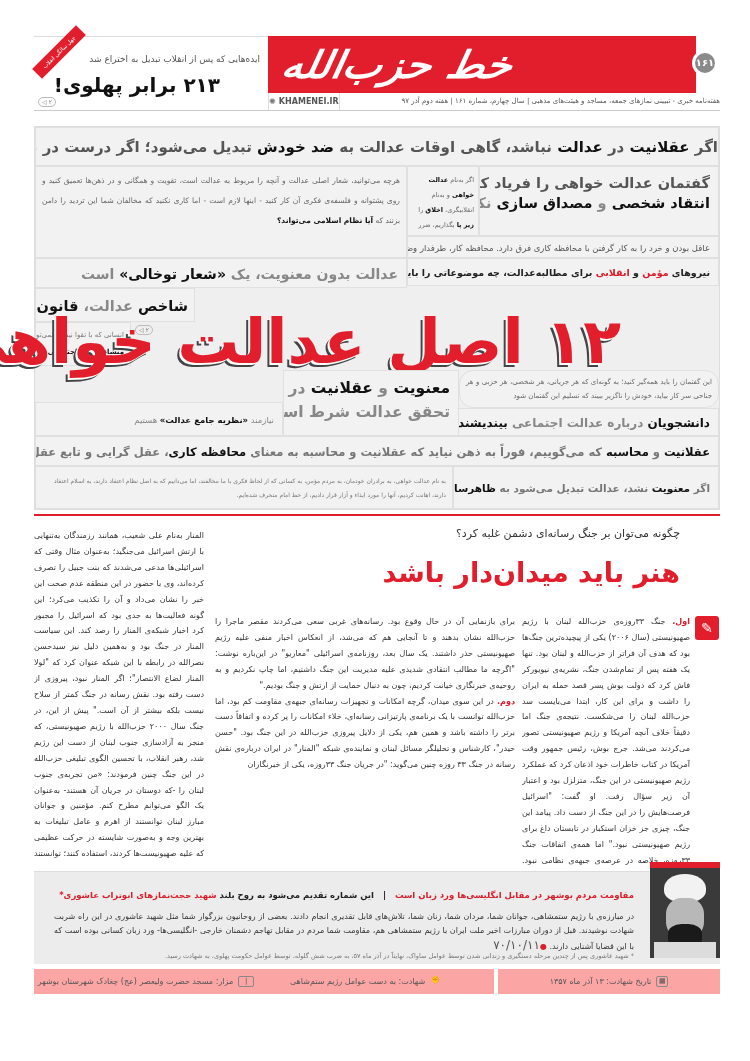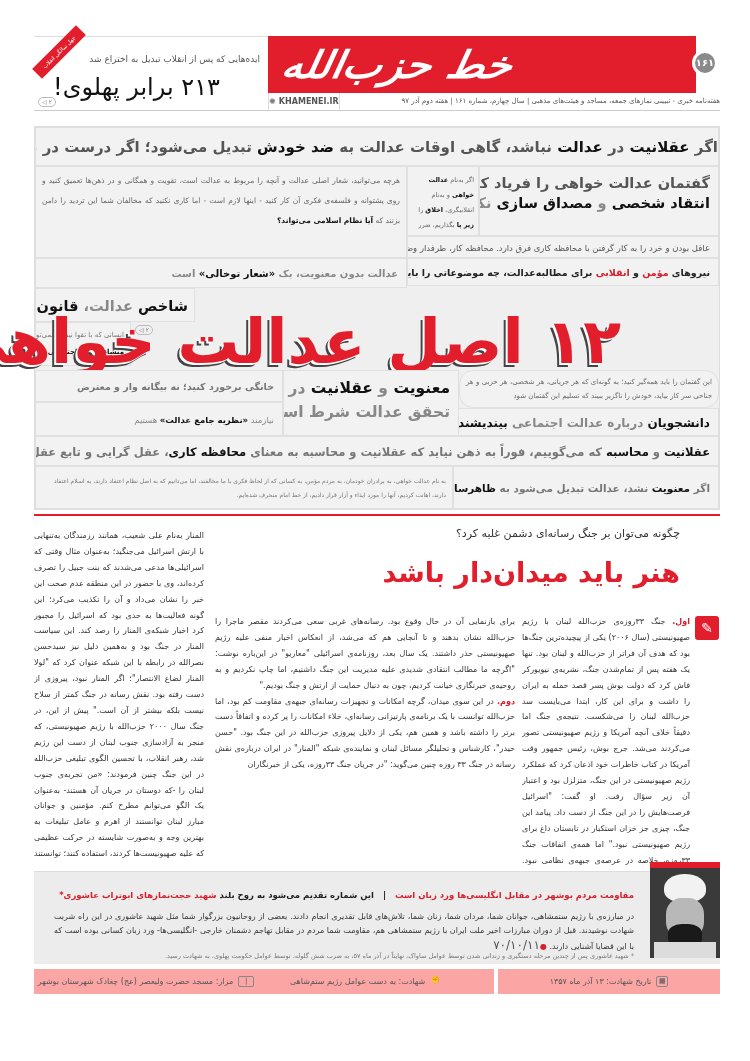--- a/index.html
+++ b/index.html
@@ -7,21 +7,21 @@
   .abs { position: absolute; }
   
   .masthead { left: 268px; top: 36px; width: 428px; height: 57px; background: #e31e2c; }
   .masthead-logo { position: absolute; left: 14px; top: 4px; font-family: "DejaVu Sans", sans-serif; font-weight: bold; font-size: 42px; color: #fff; letter-spacing: 2px; font-style: italic; transform: skewX(-10deg) scaleY(0.9); }
   .issue-badge { left: 692px; top: 50px; width: 26px; height: 26px; border-radius: 50%; background: #8a8a8a; border: 3px solid #fff; color: #fff; font-size: 10px; text-align: center; line-height: 20px; font-weight: bold; }
   .subline { left: 340px; top: 93px; width: 380px; height: 17px; font-size: 7px; color: #555; line-height: 17px; text-align: right; white-space: nowrap; overflow: hidden; }
   .site-box { left: 268px; top: 93px; width: 72px; height: 17px; border-left: 1px solid #ddd; border-right: 1px solid #ddd; font-size: 8px; font-weight: bold; color: #555; text-align: center; line-height: 17px; direction: ltr; }
   .header-rule { left: 34px; top: 110px; width: 686px; height: 1px; background: #ccc; }
   .promo { left: 34px; top: 36px; width: 234px; height: 74px; border-top: 1px solid #ddd; }
   .promo-kicker { position: absolute; right: 8px; top: 17px; font-size: 9px; color: #555; white-space: nowrap; }
-  .promo-title { position: absolute; right: 48px; top: 36px; font-size: 24px; font-weight: normal; color: #111; white-space: nowrap; }
+  .promo-title { position: absolute; right: 48px; top: 36px; font-size: 20px; font-weight: bold; color: #111; white-space: nowrap; }
   .ribbon { position: absolute; left: -6px; top: 8px; width: 62px; height: 14px; background: #e31e2c; color: #fff; font-size: 5.5px; text-align: center; line-height: 14px; transform: rotate(-45deg); transform-origin: center; }
   .pageref { position: absolute; left: 4px; bottom: 3px; width: 18px; height: 10px; border: 1px solid #bbb; border-radius: 5px; font-size: 6px; color: #777; text-align: center; line-height: 8px; }
 
   
   .panel { left: 34px; top: 126px; width: 686px; height: 384px; background: #efefef; border: 1px solid #ddd; }
   .cell { position: absolute; background: #f2f2f2; border: 1px solid #e0e0e0; overflow: hidden; }
   .row1 { left: 0; top: 0; width: 684px; height: 39px; font-size: 15px; font-weight: bold; color: #555; text-align: center; line-height: 39px; white-space: nowrap; }
   .b { color: #111; }
   .r { color: #d8202d; }
   .g { color: #888; }
@@ -76,21 +76,21 @@
     <span>اگر به‌نام </span><b class="b">عدالت خواهی</b><span> و به‌نام انقلابیگری، </span><b class="b">اخلاق</b><span> را </span><b class="b">زیر پا</b><span> بگذاریم، ضرر کرده‌ایم؛ از خط امام منحرف شده‌ایم.</span>
   </div>
   <div class="cell small" style="left:0;top:39px;width:372px;height:92px;line-height:20px;">
     <span>هرچه می‌توانید، شعار اصلی عدالت و آنچه را مربوط به عدالت است، تقویت و همگانی و در ذهن‌ها تعمیق کنید و روی پشتوانه و فلسفه‌ی فکری آن کار کنید - اینها لازم است - اما کاری نکنید که مخالفان شما این تردید را دامن بزنند که </span><b class="b">آیا نظام اسلامی می‌تواند؟</b>
   </div>
   <div class="cell" style="right:0;top:109px;width:312px;height:22px;font-size:8.5px;color:#555;line-height:22px;padding:0 8px;white-space:nowrap;">عاقل بودن و خرد را به کار گرفتن با محافظه کاری فرق دارد. محافظه کار، طرفدار وضع موجود است</div>
 
   <div class="cell" style="right:0;top:131px;width:312px;height:28px;font-size:9.5px;font-weight:bold;line-height:28px;padding:0 8px;white-space:nowrap;">
     <span>نیروهای </span><span class="r">مؤمن</span><span> و </span><span class="r">انقلابی</span><span> برای مطالبه‌عدالت، چه موضوعاتی را باید رعایت کنند؟</span>
   </div>
-  <div class="cell" style="left:0;top:131px;width:372px;height:30px;font-size:10px;font-weight:bold;color:#888;line-height:30px;padding:0 8px;white-space:nowrap;">
+  <div class="cell" style="left:0;top:131px;width:372px;height:30px;font-size:14px;font-weight:bold;color:#888;line-height:30px;padding:0 8px;white-space:nowrap;">
     <span>عدالت بدون معنویت، یک </span><span class="b">«شعار توخالی»</span><span> است</span>
   </div>
   <div class="cell" style="left:0;top:161px;width:160px;height:34px;font-size:14.5px;font-weight:bold;line-height:34px;padding:0 6px;white-space:nowrap;text-align:right;">
     <span class="b">شاخص</span><span class="g"> عدالت، </span><span class="b">قانون</span><span class="g"> است</span>
   </div>
   <div class="cell" style="left:0;top:195px;width:96px;height:44px;font-size:7px;line-height:17px;padding:4px 6px;color:#777;white-space:nowrap;">
     <div>انسانی که با تقوا نیست نمی‌تواند</div>
     <div class="b" style="font-weight:bold;">منشاء عدالت اجتماعی باشد</div>
   </div>
   <div class="abs" style="left:100px;top:198px;width:18px;height:10px;border:1px solid #bbb;border-radius:5px;font-size:6px;color:#777;text-align:center;line-height:8px;">۲ ◁</div>
@@ -98,21 +98,20 @@
   <div class="abs big-title">۱۲ اصل عدالت خواهی</div>
 
   <div class="cell small" style="right:0;top:243px;width:260px;height:38px;font-size:7px;line-height:14px;border-radius:14px;">این گفتمان را باید همه‌گیر کنید؛ به گونه‌ای که هر جریانی، هر شخصی، هر حزبی و هر جناحی سر کار بیاید، خودش را ناگزیر ببیند که تسلیم این گفتمان شود</div>
   <div class="cell" style="right:0;top:281px;width:292px;height:28px;font-size:12px;font-weight:bold;color:#888;line-height:28px;padding:0 8px;white-space:nowrap;">
     <span class="b">دانشجویان</span><span> درباره عدالت اجتماعی </span><span class="b">بیندیشند</span>
   </div>
   <div class="cell" style="right:260px;top:243px;width:176px;height:66px;padding:8px 8px;text-align:right;font-size:15.5px;font-weight:bold;white-space:nowrap;">
     <div><span class="b">معنویت</span><span class="g"> و </span><span class="b">عقلانیت</span><span class="g"> در</span></div>
     <div class="g" style="margin-top:6px;">تحقق عدالت شرط است</div>
   </div>
-  <div class="cell" style="left:0;top:243px;width:248px;height:32px;font-size:9.5px;font-weight:bold;color:#777;line-height:32px;padding:0 8px;white-space:nowrap;">خانگی برخورد کنید؛ نه بیگانه وار و معترض</div>
   <div class="cell" style="left:0;top:275px;width:248px;height:34px;font-size:8.5px;color:#888;line-height:34px;padding:0 8px;white-space:nowrap;">
     <span>نیازمند </span><b class="b">«نظریه جامع عدالت»</b><span> هستیم</span>
   </div>
   <div class="cell" style="left:0;top:309px;width:684px;height:30px;font-size:11.5px;font-weight:bold;color:#777;line-height:30px;padding:0 8px;white-space:nowrap;">
     <span class="b">عقلانیت</span><span> و </span><span class="b">محاسبه</span><span> که می‌گوییم، فوراً به ذهن نیاید که عقلانیت و محاسبه به معنای </span><span class="b">محافظه کاری</span><span>، عقل گرایی و تابع عقل بودن است.</span>
   </div>
   <div class="cell" style="right:0;top:339px;width:266px;height:43px;font-size:10.5px;font-weight:bold;color:#777;line-height:43px;padding:0 8px;white-space:nowrap;">
     <span>اگر </span><span class="b">معنویت</span><span> نشد، عدالت تبدیل می‌شود به </span><span class="b">ظاهرسازی</span>
   </div>
   <div class="cell" style="left:0;top:339px;width:418px;height:43px;font-size:6px;line-height:14px;color:#777;padding:7px 6px;">به نام عدالت خواهی، به برادران خودمان، به مردم مؤمن، به کسانی که از لحاظ فکری با ما مخالفند، اما می‌دانیم که به اصل نظام اعتقاد دارند، به اسلام اعتقاد دارند، اهانت کردیم، آنها را مورد ایذاء و آزار قرار دادیم، از خط امام منحرف شده‌ایم.</div>

